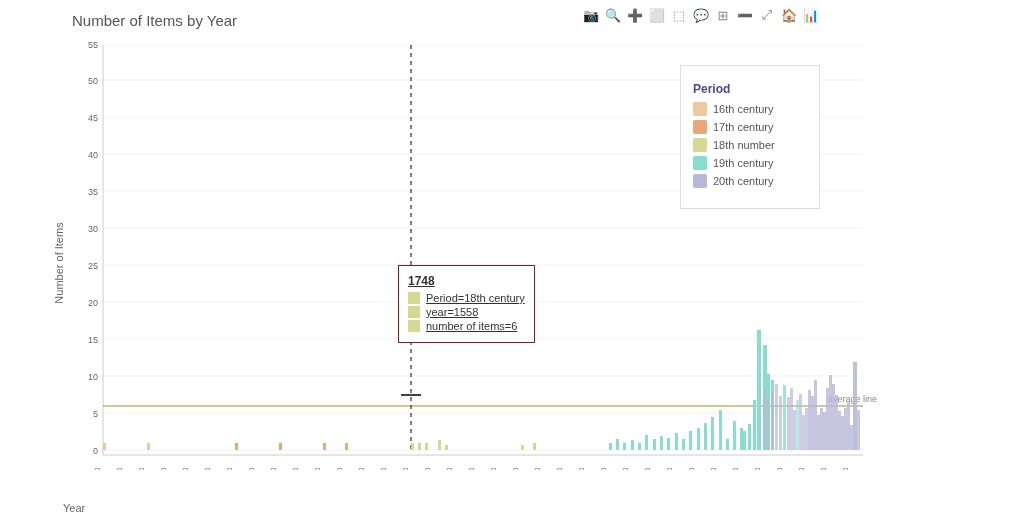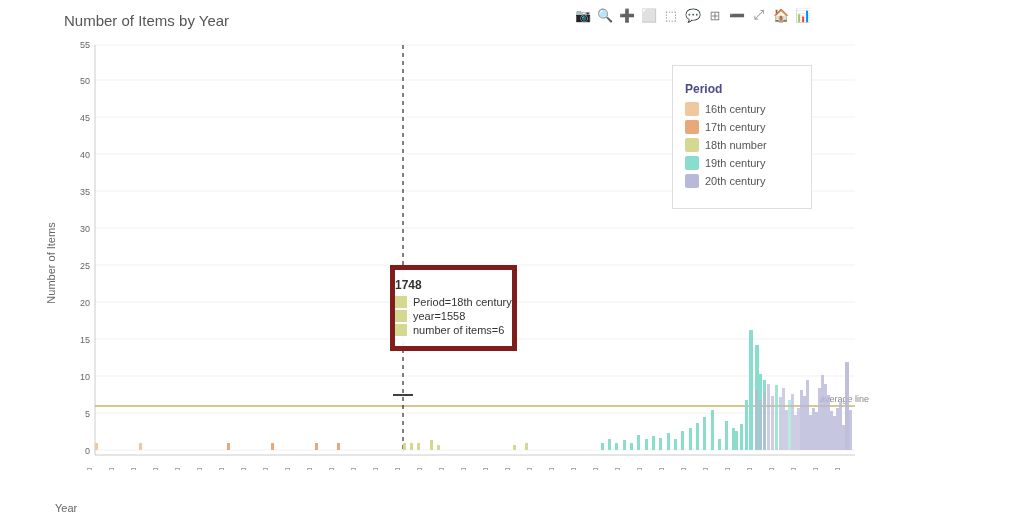--- a/index.html
+++ b/index.html
@@ -7,21 +7,21 @@
       width: 1032px;
       height: 526px;
       background: #fff;
       font-family: Arial, sans-serif;
       overflow: hidden;
       position: relative;
     }
 
     .chart-container {
       position: absolute;
-      top: 0; left: 0;
+      top: 0; left: 8px;
       width: 820px;
       height: 526px;
     }
 
     .chart-title {
       position: absolute;
       top: 12px;
       left: 64px;
       font-size: 15px;
       color: #555;
@@ -75,26 +75,27 @@
     .legend-swatch {
       width: 14px;
       height: 14px;
       border-radius: 2px;
     }
 
     
     .tooltip {
       position: absolute;
       background: rgba(255,255,255,0.95);
-      border: 5px solid #7f1d1d;
-      padding: 8px 0;
+      border: 1px solid #7f1d1d;
+      padding: 8px 9px;
       font-size: 11px;
       color: #333;
       pointer-events: none;
       z-index: 10;
+      text-decoration: underline;
     }
     .tooltip-year {
       font-weight: bold;
       margin-bottom: 4px;
       font-size: 12px;
     }
     .tooltip-row {
       display: flex;
       align-items: center;
       gap: 6px;

